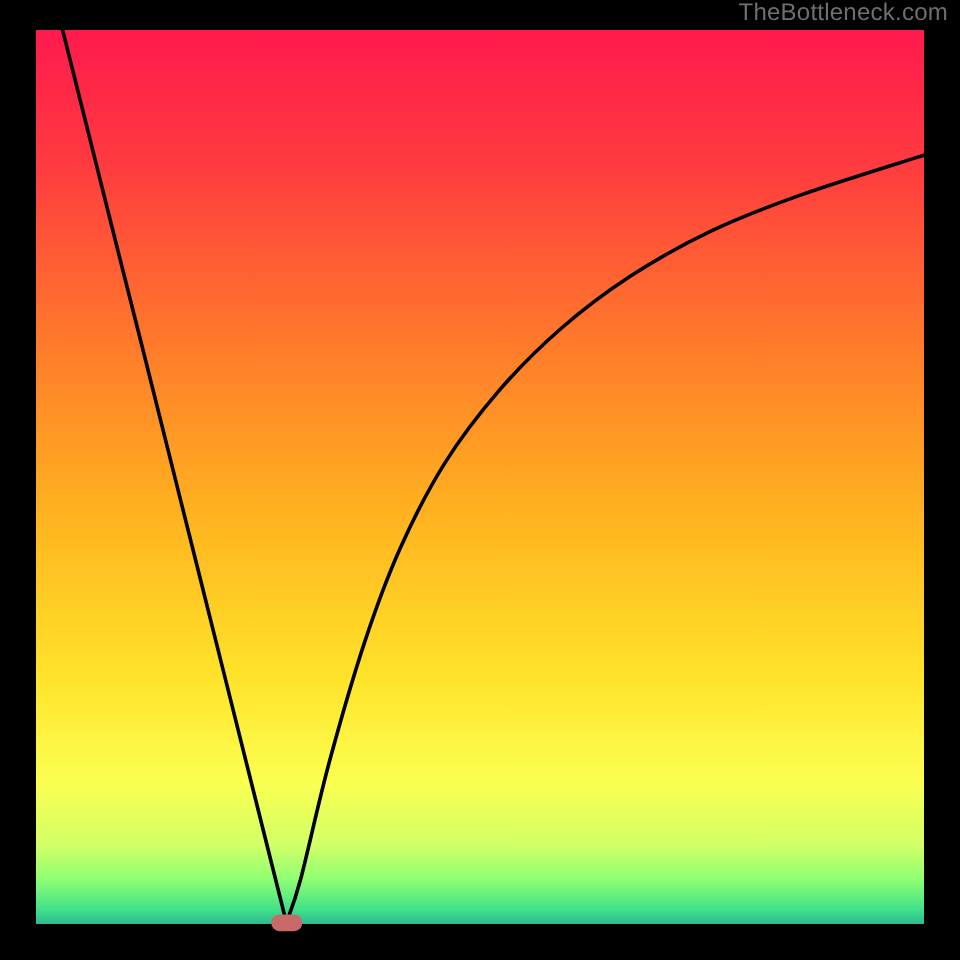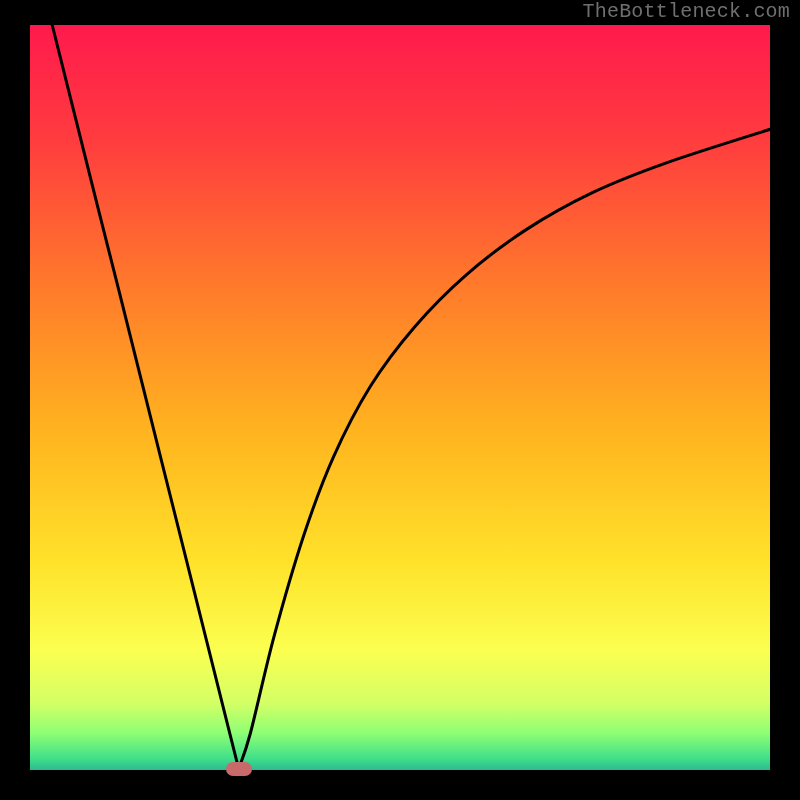--- a/index.html
+++ b/index.html
@@ -8,21 +8,20 @@
     width: 800px;
     height: 800px;
     background: #000;
     font-family: Arial, Helvetica, sans-serif;
     overflow: hidden;
   }
   .wrap {
     position: relative;
     width: 800px;
     height: 800px;
-    font-family: Liberation Mono, monospace;
   }
   .attribution {
     position: absolute;
     top: 0;
     right: 10px;
     color: #6f6f6f;
     font-size: 20px;
     font-weight: 500;
     z-index: 5;
     letter-spacing: 0.2px;

